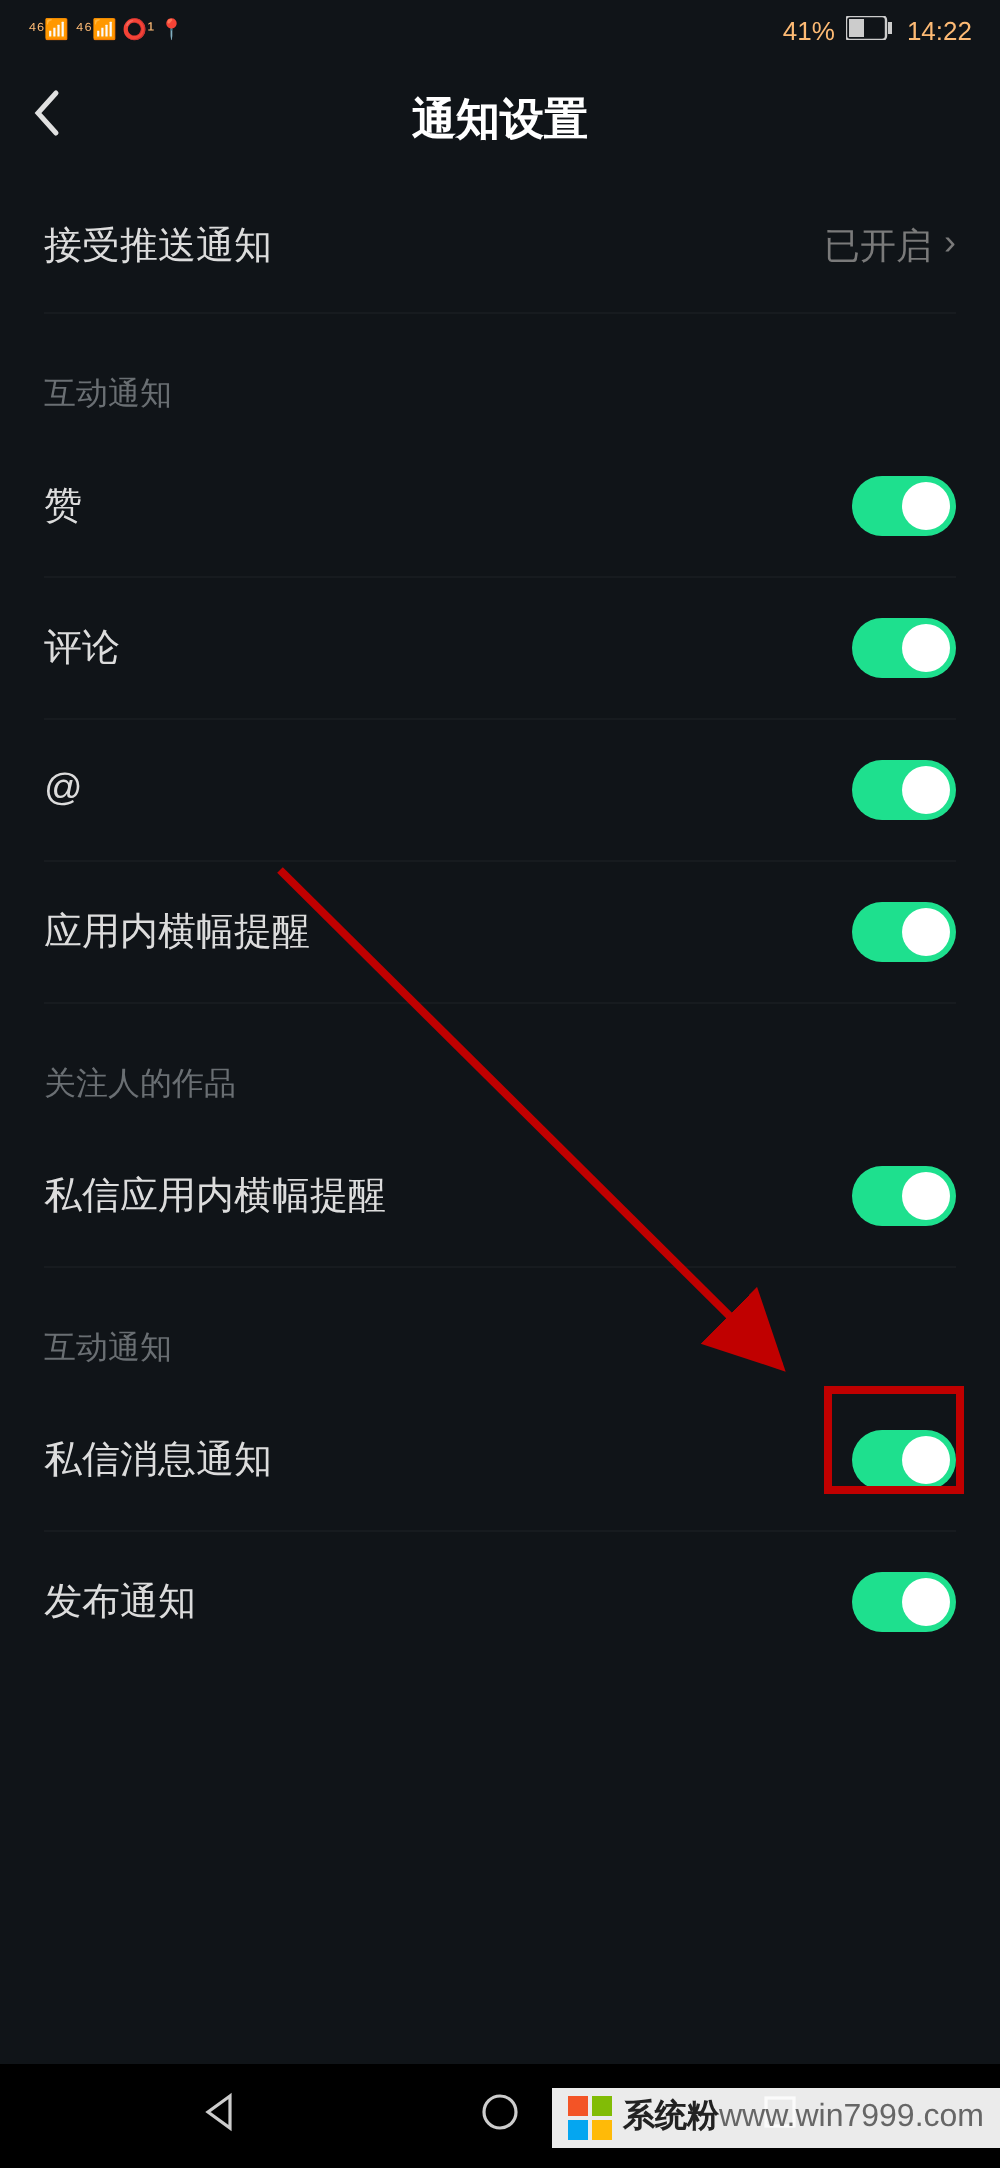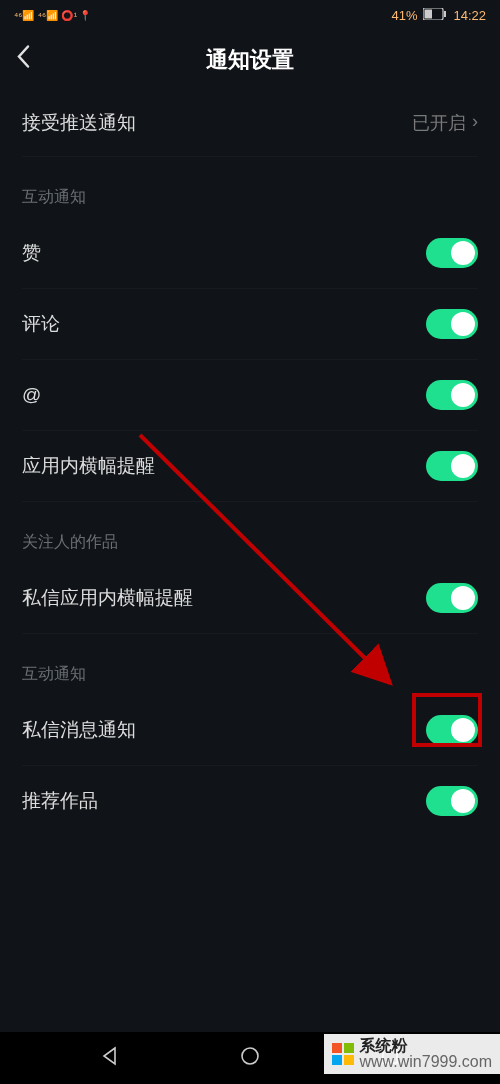--- a/index.html
+++ b/index.html
@@ -122,21 +122,21 @@
       padding: 4px 8px;
       display: flex;
       align-items: center;
       gap: 6px;
     }
     .wm-squares { width: 22px; height: 22px; display: grid; grid-template: 1fr 1fr / 1fr 1fr; gap: 2px; }
     .wm-squares span:nth-child(1){background:#f35426;}
     .wm-squares span:nth-child(2){background:#81bc06;}
     .wm-squares span:nth-child(3){background:#05a6f0;}
     .wm-squares span:nth-child(4){background:#ffba08;}
-    .wm-txt { display:flex; flex-direction:column; line-height:1;justify-content:space-between; }
+    .wm-txt { display:flex; flex-direction:row; line-height:1;justify-content:space-between; }
     .wm-url { font-size:16px; color:#666; }
   </style>
 </head>
 <body>
 
 <div class="status-bar">
   <div class="status-left">
     <span class="sig">⁴⁶📶 ⁴⁶📶 ⭕¹ 📍</span>
   </div>
   <div class="status-right">
@@ -209,21 +209,21 @@
 
   <div class="section-title">互动通知</div>
 
   <div class="row">
     <span class="row-label">私信消息通知</span>
     <div class="toggle on">
         <div class="knob"></div>
       </div>
   </div>
   <div class="row noborder">
-    <span class="row-label">推荐作品</span>
+    <span class="row-label">发布通知</span>
     <div class="toggle on">
         <div class="knob"></div>
       </div>
   </div>
 
 </div>
 
 <svg class="arrow-svg" viewBox="0 0 300 300">
   <defs>
     <marker id="arrhead" markerWidth="12" markerHeight="12" refX="9" refY="5" orient="auto">

